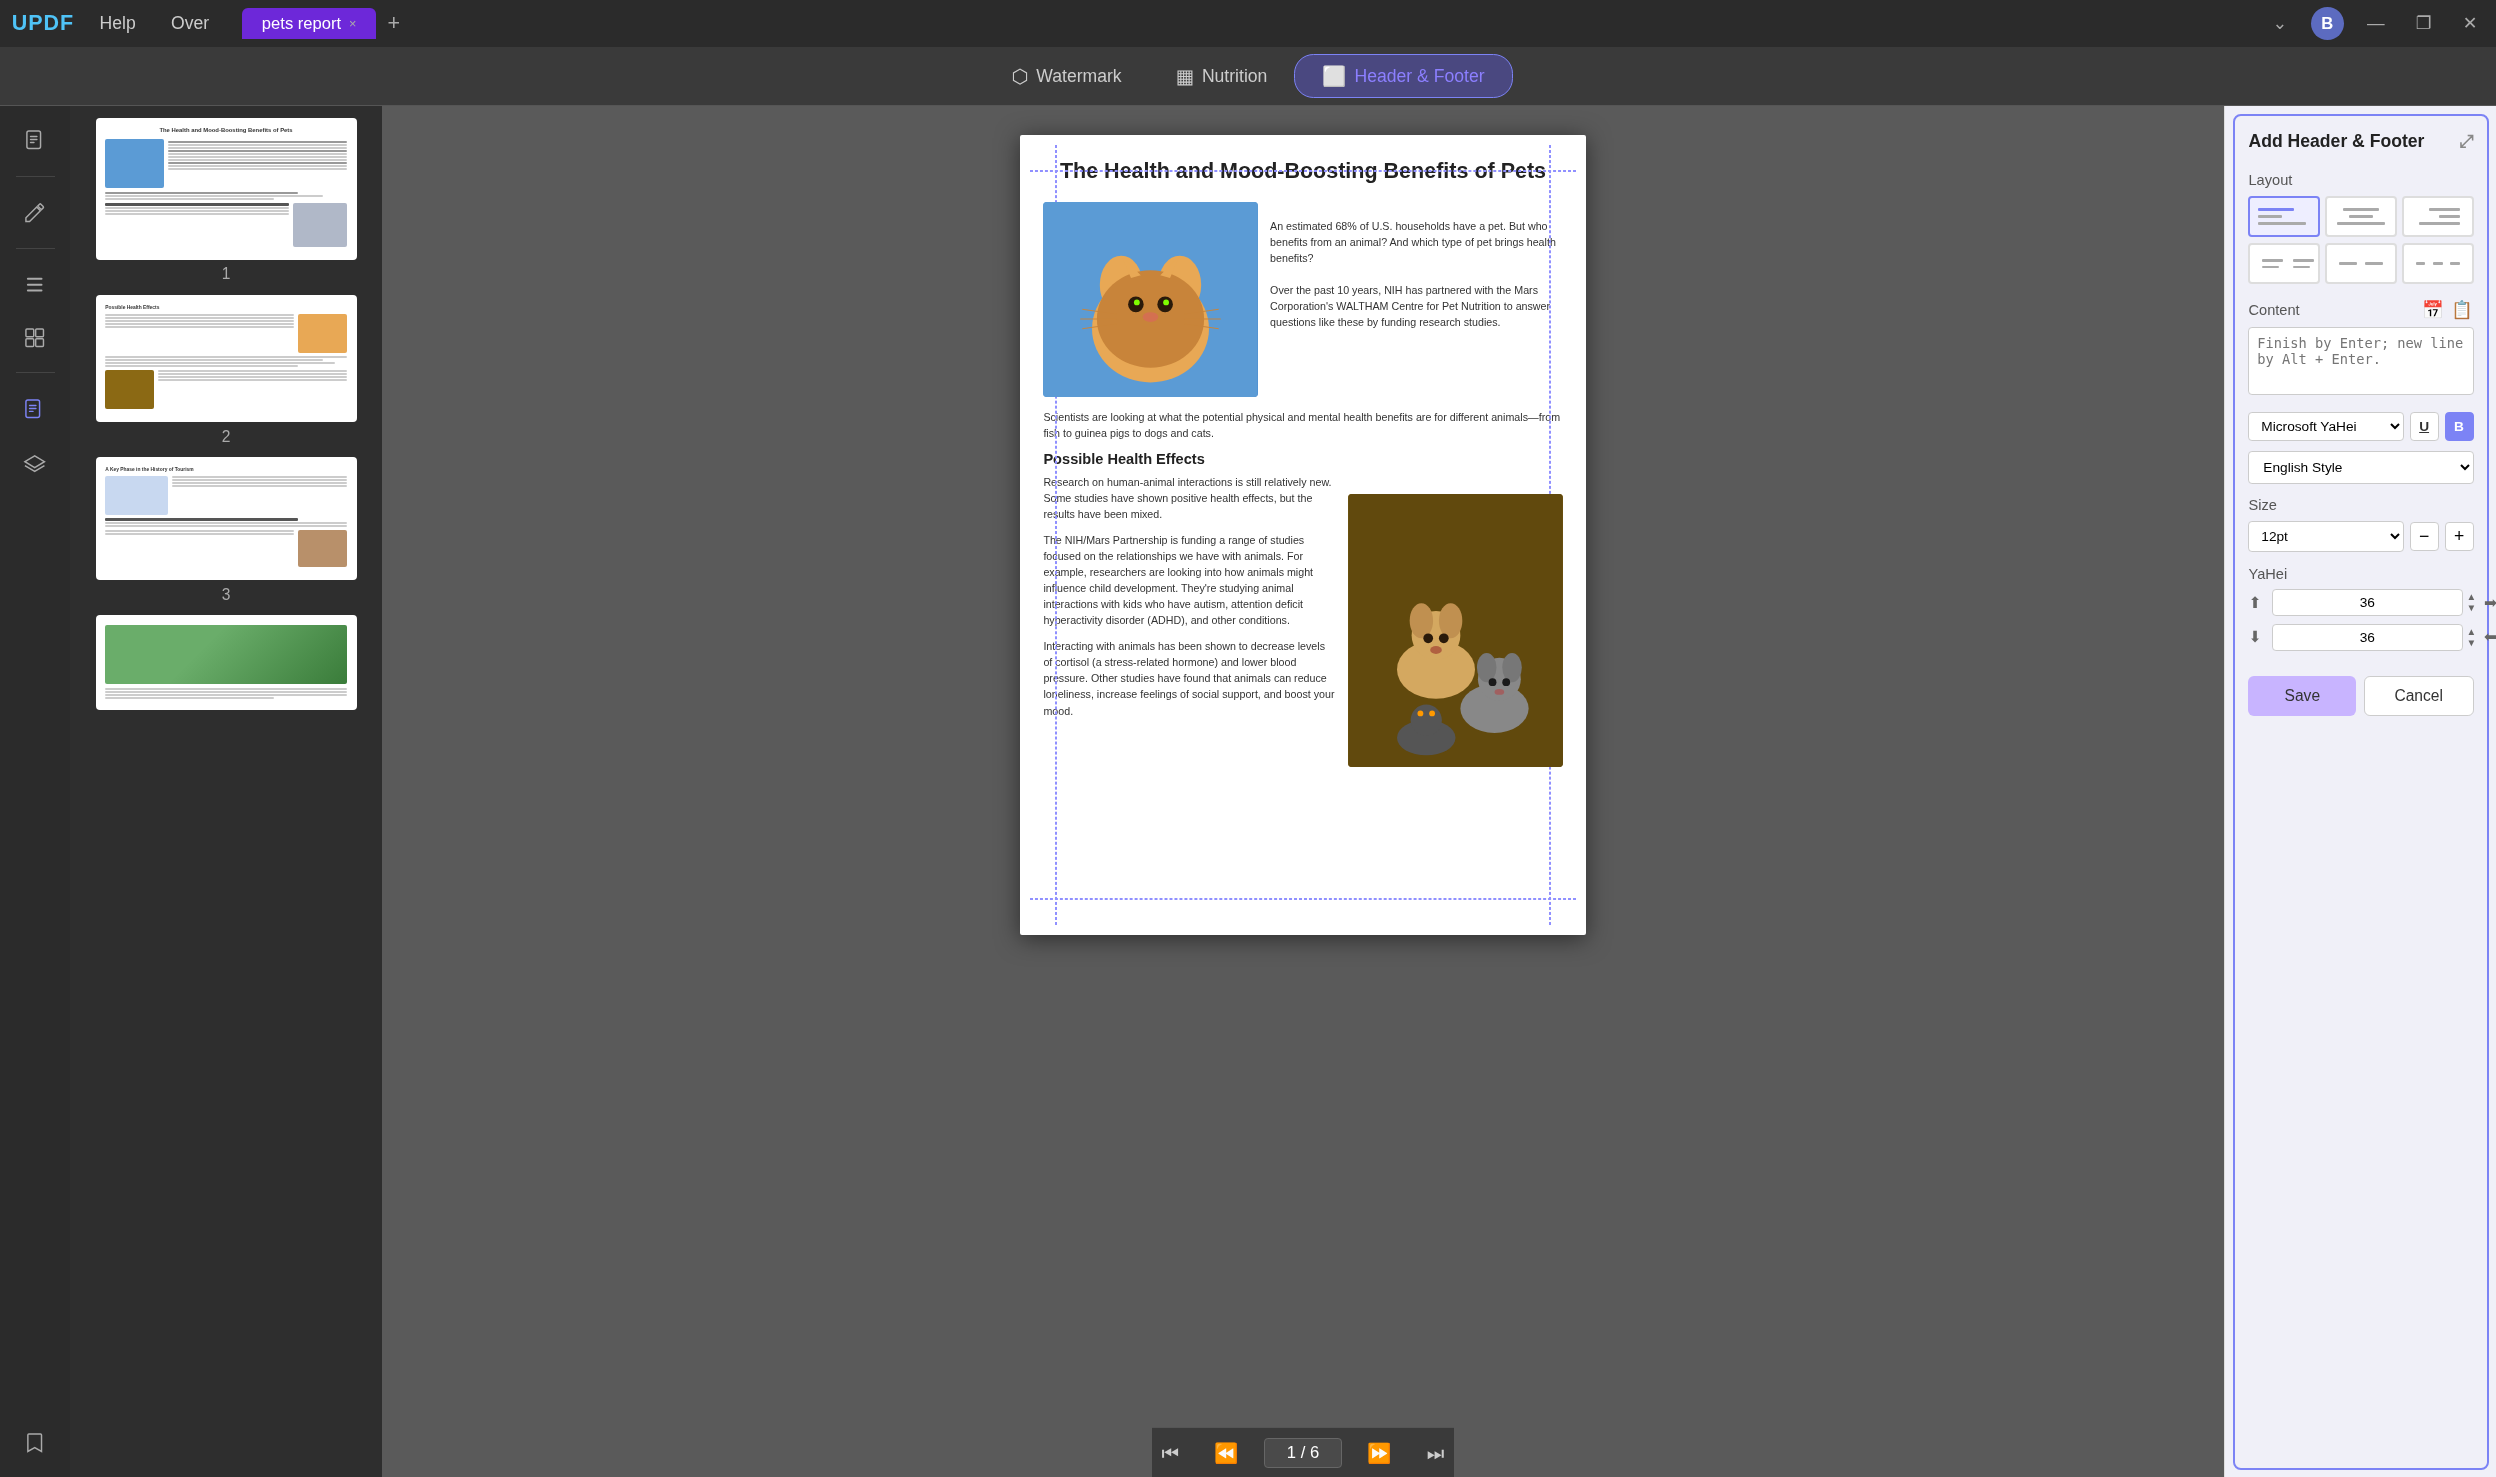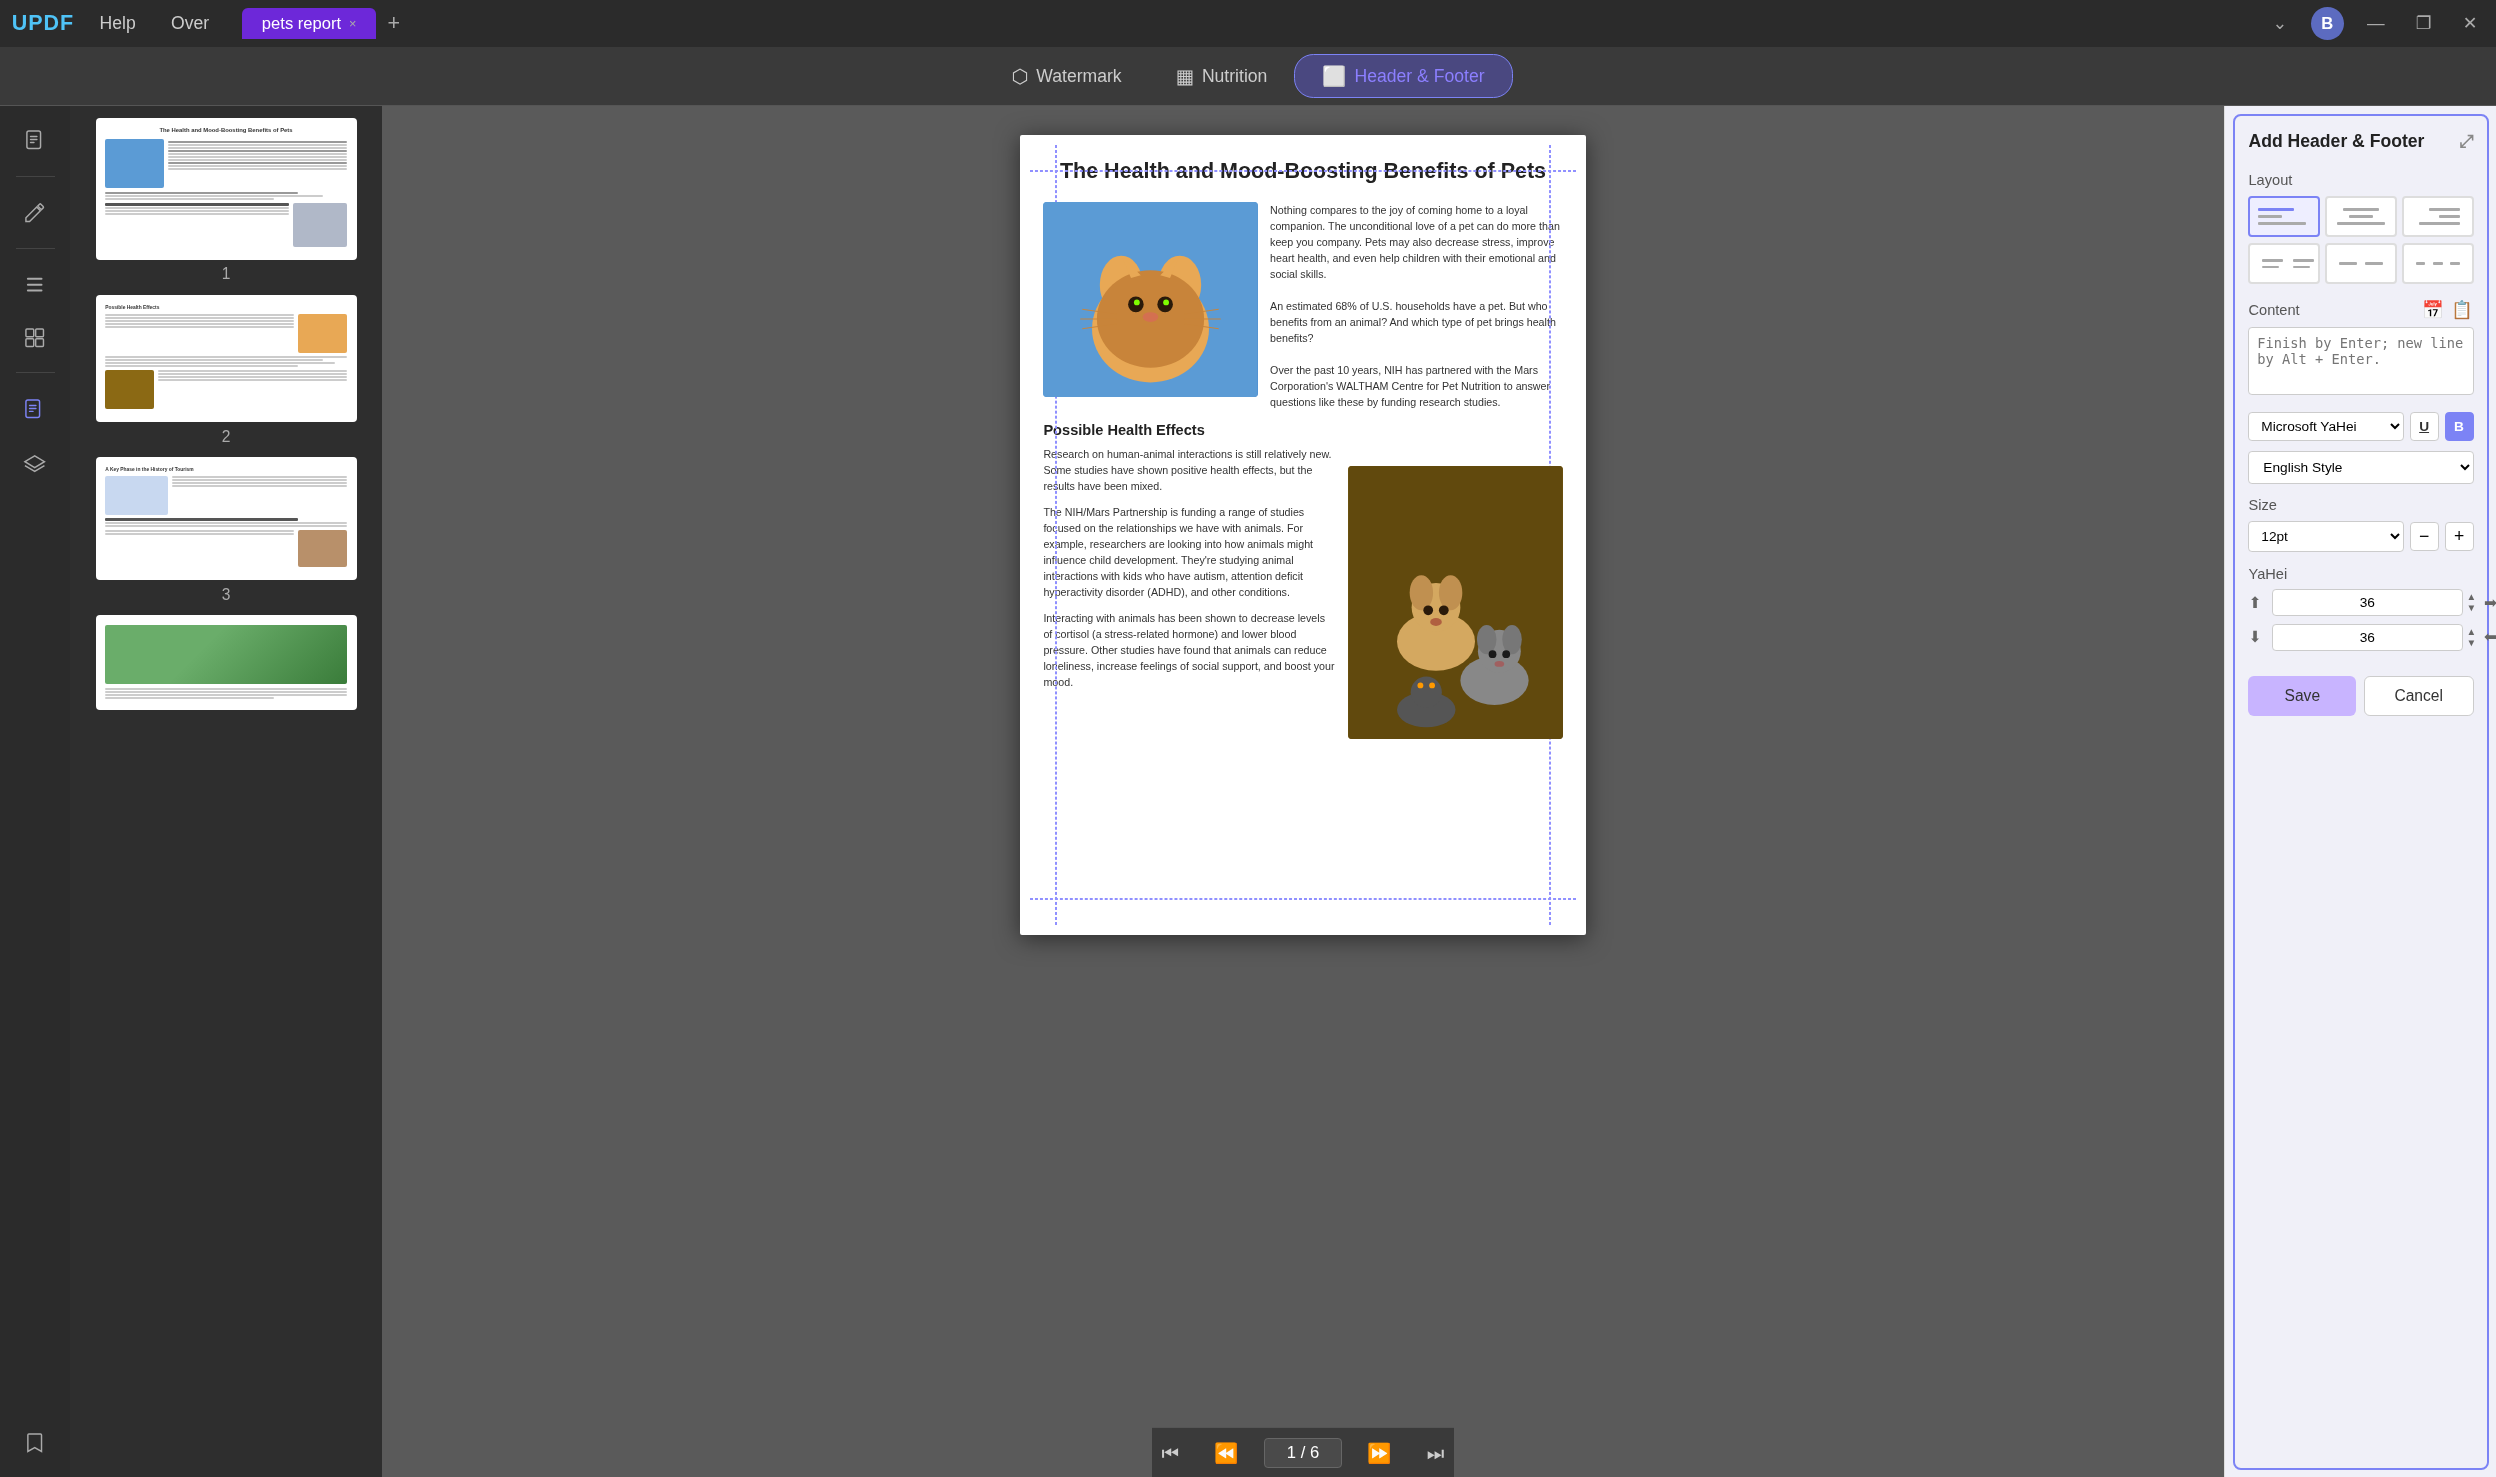--- a/index.html
+++ b/index.html
@@ -886,28 +886,28 @@
                   <line x1="75" y1="120" x2="38" y2="120" stroke="#c8843a" stroke-width="1"></line>
                   <line x1="75" y1="125" x2="40" y2="130" stroke="#c8843a" stroke-width="1"></line>
                   <line x1="145" y1="115" x2="180" y2="110" stroke="#c8843a" stroke-width="1"></line>
                   <line x1="145" y1="120" x2="182" y2="120" stroke="#c8843a" stroke-width="1"></line>
                   <line x1="145" y1="125" x2="180" y2="130" stroke="#c8843a" stroke-width="1"></line>
                   <polygon points="90,78 80,55 100,75" fill="#e8a855"></polygon>
                   <polygon points="130,78 120,75 140,55" fill="#e8a855"></polygon>
                 </svg>
               </div>
               <div class="page-text-block">
-                <p>Nothing compares to the joy of coming home to a loyal companion. The unconditional love of a pet can do more than keep you company. Pets may also decrease stress, improve heart health, and even help children with their emotional and social skills.</p>
                 <br>
                 <p>An estimated 68% of U.S. households have a pet. But who benefits from an animal? And which type of pet brings health benefits?</p>
                 <br>
                 <p>Over the past 10 years, NIH has partnered with the Mars Corporation's WALTHAM Centre for Pet Nutrition to answer questions like these by funding research studies.</p>
               </div>
             </div>
 
+            <p class="page-full-text">Scientists are looking at what the potential physical and mental health benefits are for different animals—from fish to guinea pigs to dogs and cats.</p>
 
             <div class="section-heading">Possible Health Effects</div>
 
             <div class="page-content-row2">
               <div style="flex:1;">
                 <p class="page-full-text">Research on human-animal interactions is still relatively new. Some studies have shown positive health effects, but the results have been mixed.</p>
                 <p class="page-full-text">The NIH/Mars Partnership is funding a range of studies focused on the relationships we have with animals. For example, researchers are looking into how animals might influence child development. They're studying animal interactions with kids who have autism, attention deficit hyperactivity disorder (ADHD), and other conditions.</p>
                 <p class="page-full-text">Interacting with animals has been shown to decrease levels of cortisol (a stress-related hormone) and lower blood pressure. Other studies have found that animals can reduce loneliness, increase feelings of social support, and boost your mood.</p>
               </div>
               <div class="page-img-dogs">

